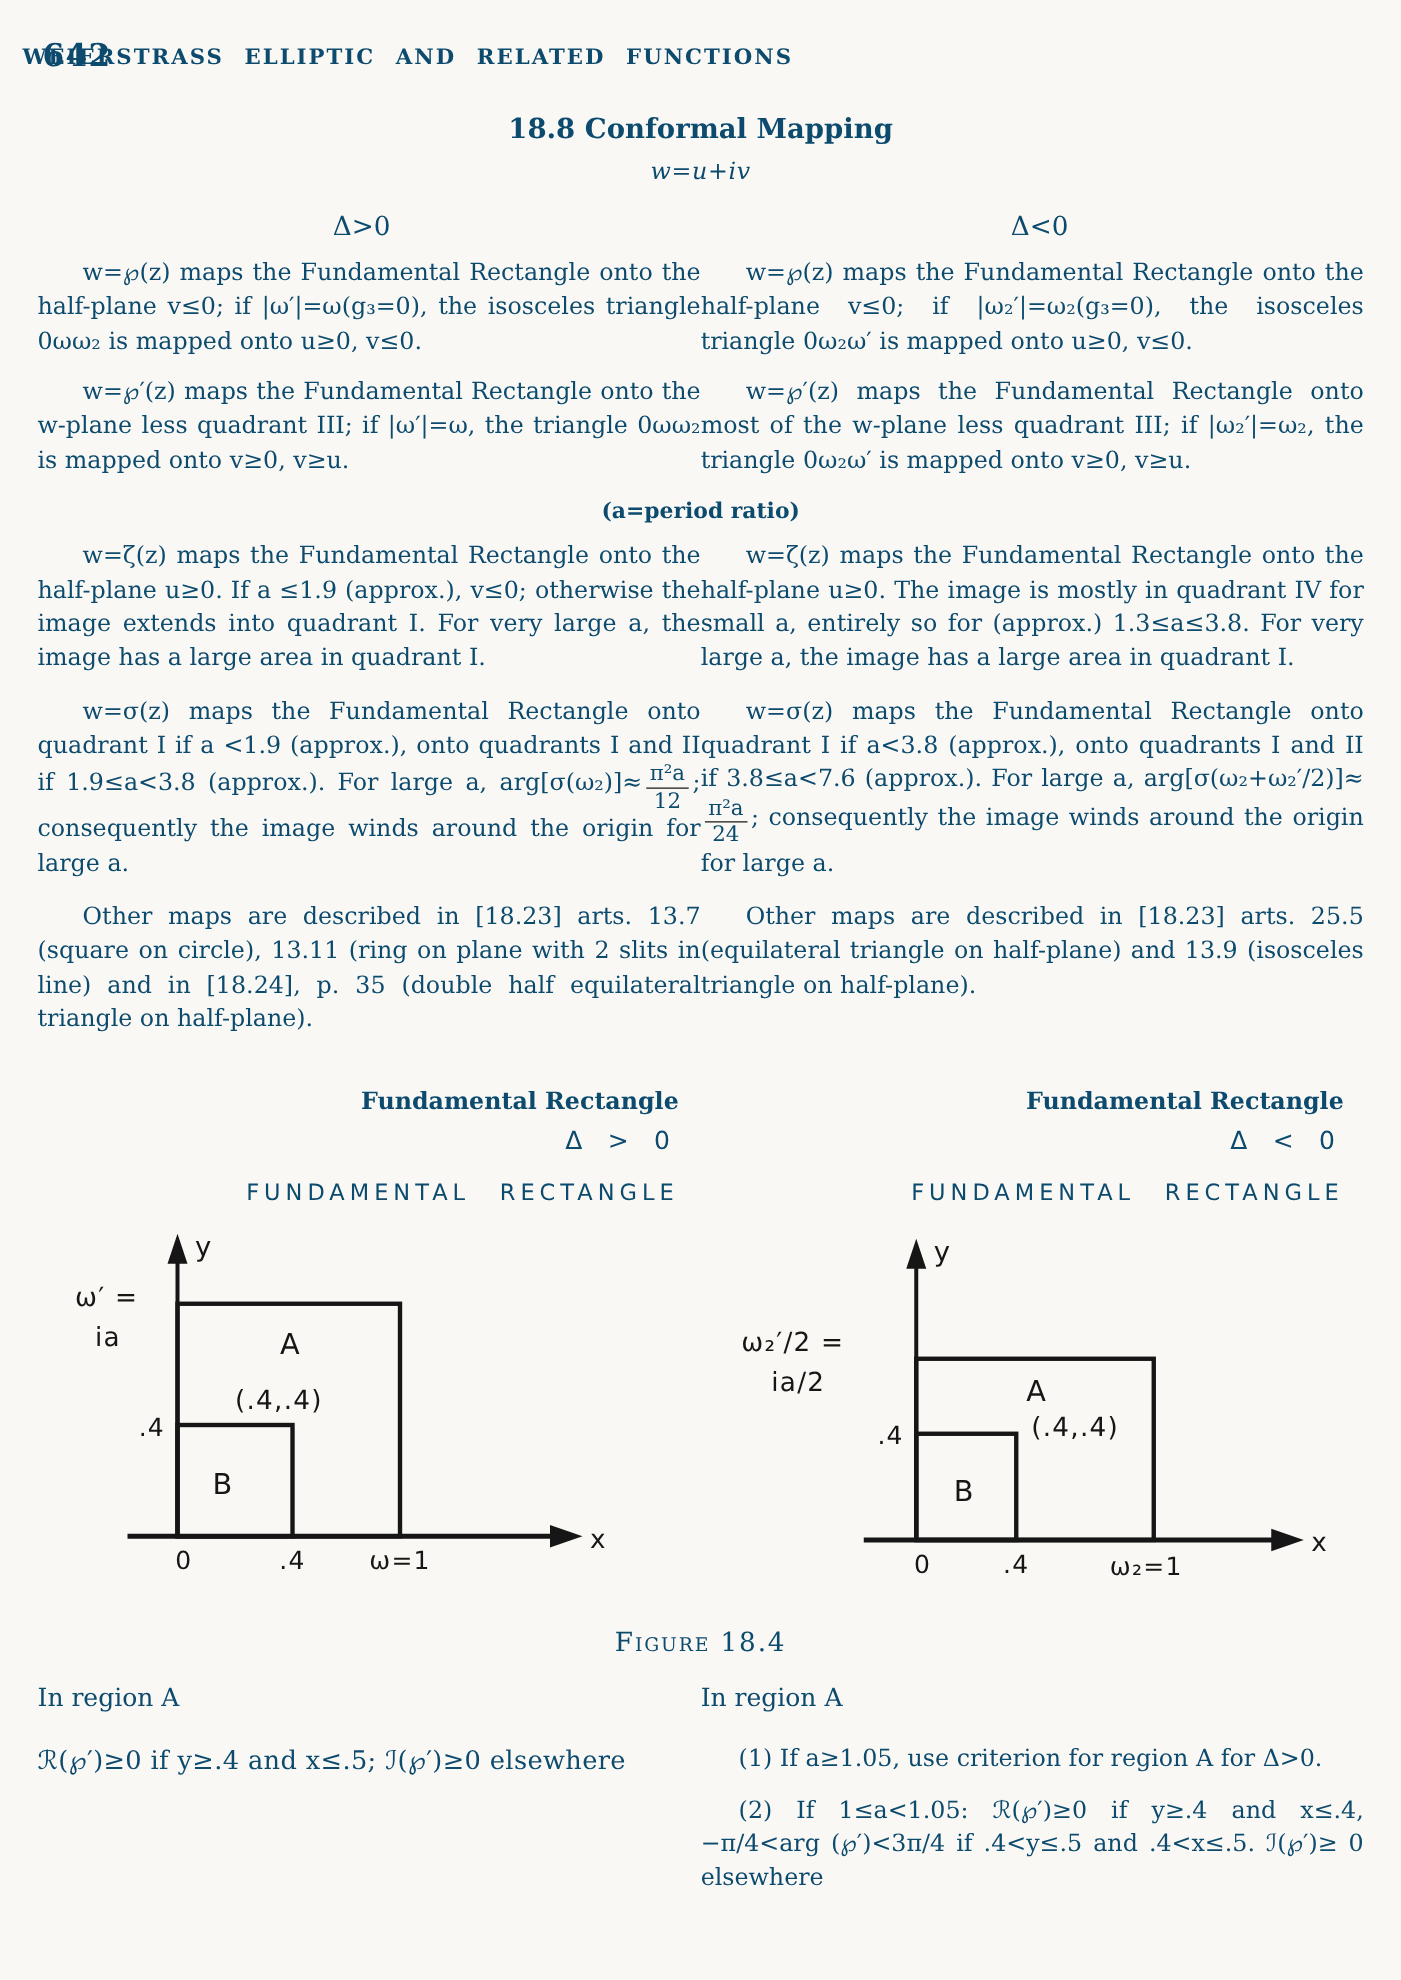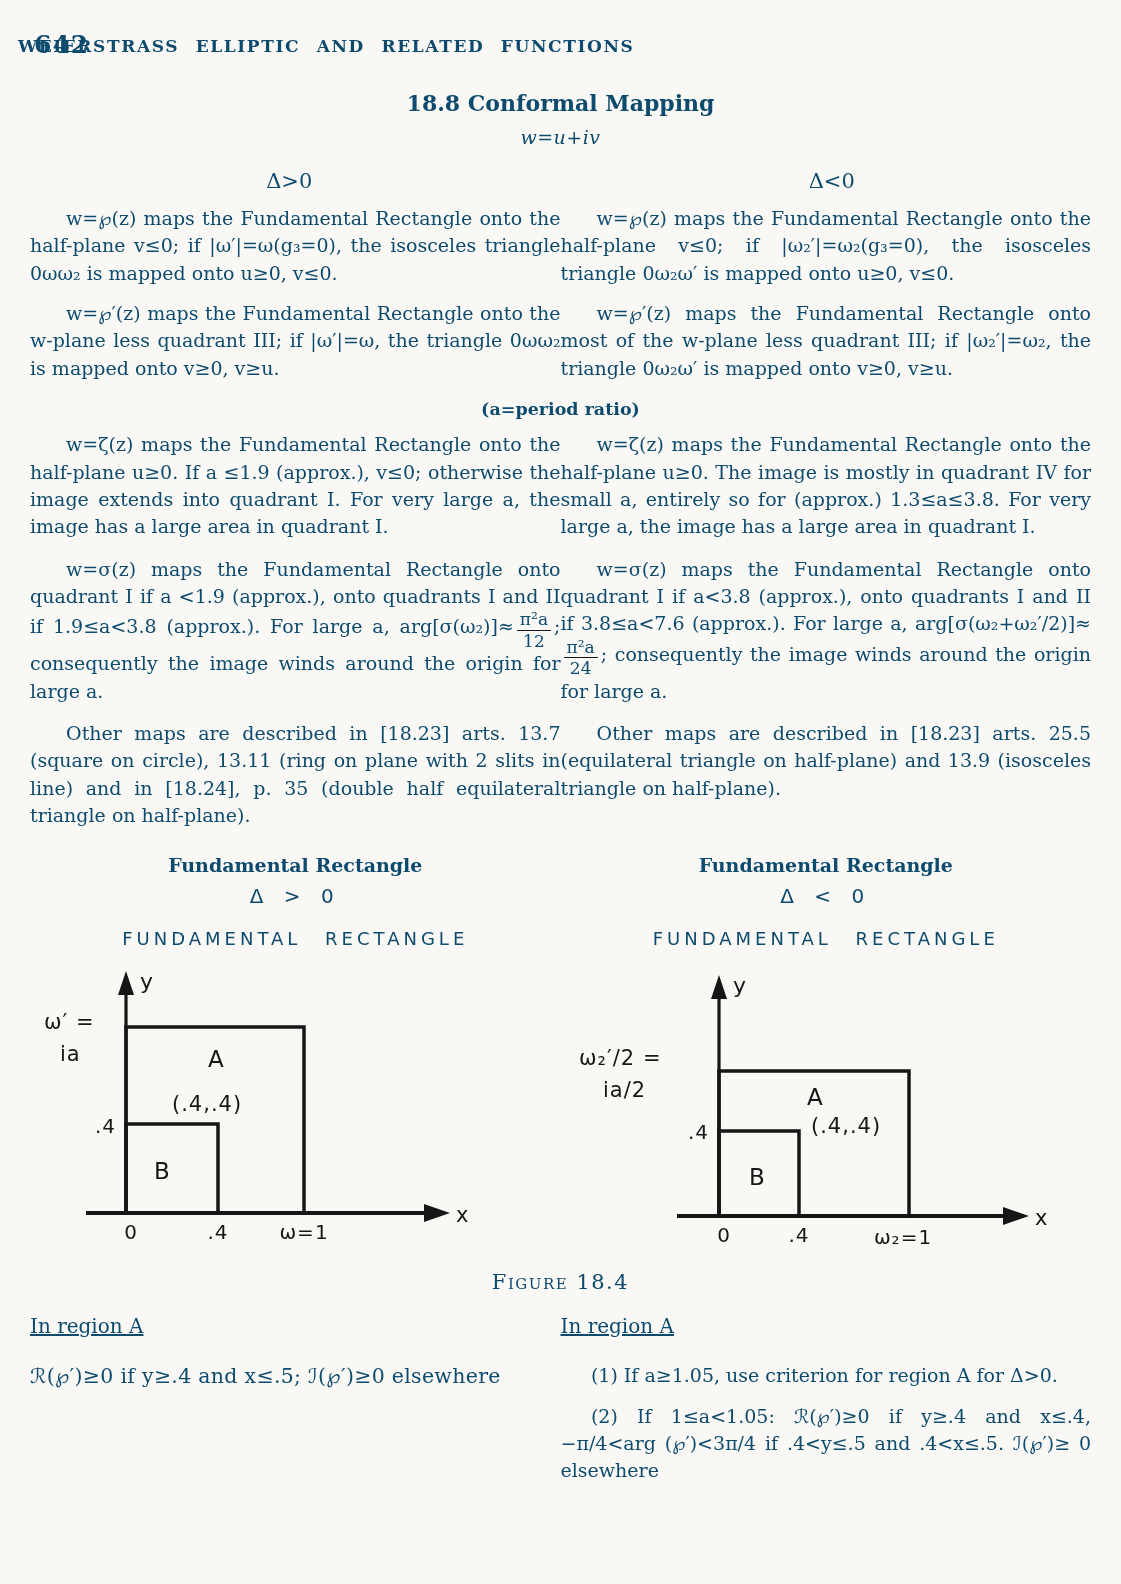--- a/index.html
+++ b/index.html
@@ -47,40 +47,40 @@
     display:inline-block;text-align:center;vertical-align:-0.78em;
     line-height:1.08;font-size:0.9em;margin:0 3px;text-indent:0;
   }
   .frac .num{display:block;border-bottom:1.7px solid #161616;padding:0 3px 1px 3px;}
   .frac .den{display:block;padding-top:1px;}
   .obtaining{
     text-align:center;font-weight:700;font-size:19.5px;margin:14px 0 26px 0;
     letter-spacing:.5px;
   }
   .figures{margin-top:10px;}
-  .fig{margin:0;text-align:center;}
+  .fig{margin:16px;text-align:right;}
   .fig-title{font-weight:700;font-size:19px;}
   .fig-delta{
     font-family:"DejaVu Sans",sans-serif;font-size:20px;
     letter-spacing:7px;margin-top:8px;
   }
   .fig-subtitle{
     font-family:"DejaVu Sans",sans-serif;font-size:18px;
     letter-spacing:4px;word-spacing:14px;margin-top:20px;
   }
   .fig svg{display:block;margin-top:12px;}
   .fig svg text{
     font-family:"DejaVu Sans",sans-serif;fill:#161616;letter-spacing:1px;
   }
   .fig-caption{
     text-align:center;font-variant:small-caps;font-size:21px;
     letter-spacing:1.5px;margin-top:14px;
   }
   .bottom{margin-top:20px;}
-  .bottom .region-head{font-size:20px;margin:0 0 4px 0;text-decoration:underline;}
+  .bottom .region-head{font-size:20px;margin:0 0 4px 0;}
   .bottom-left .formula{
     font-size:20.5px;margin-top:26px;letter-spacing:.3px;
   }
   .bottom-right p{
     font-size:19px;line-height:1.42;text-align:justify;
     text-indent:1.6em;margin:14px 0 0 0;
   }
   .bottom-right p.first{margin-top:24px;}
 </style>
 </head>

